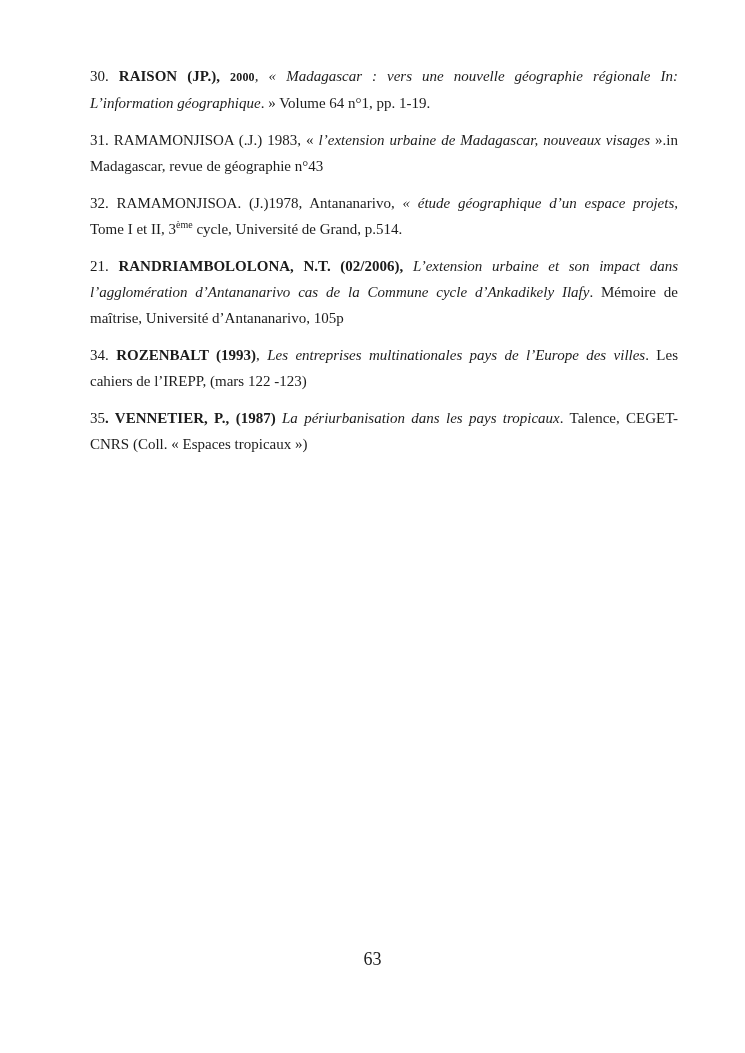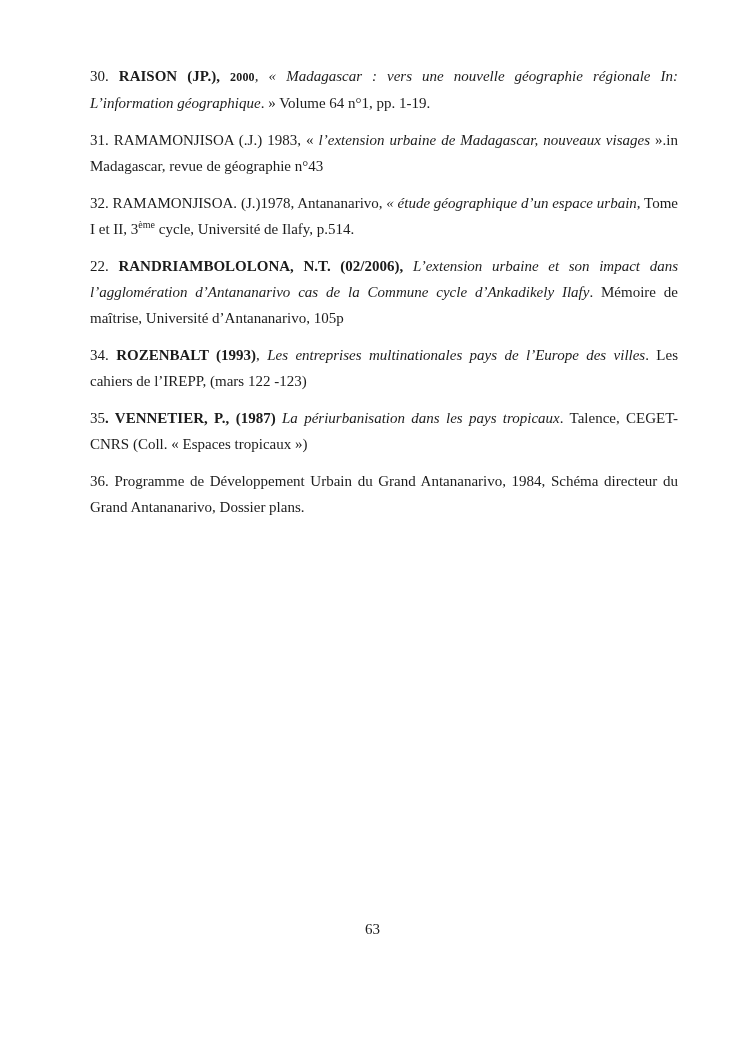--- a/index.html
+++ b/index.html
@@ -31,33 +31,32 @@
   }
   .seg-n { font-weight: normal; font-style: normal; }
   .seg-b { font-weight: bold; font-style: normal; }
   .seg-i { font-style: italic; font-weight: normal; }
   .seg-bs { font-weight: bold; font-size: 12px; letter-spacing: 0.2px; }
   .seg-sup { vertical-align: super; font-size: 10px; line-height: 0; }
   .page-number {
     position: absolute;
     left: 0;
     width: 745px;
-    top: 921px;
+    top: 949px;
     text-align: center;
-    font-size: 15px;
+    font-size: 18px;
     color: #1c1c1c;
   }
 </style>
 </head>
 <body>
 
 <div class="page">
   <div class="content">
     <p class="ref"><span class="seg-n">30. </span><span class="seg-b">RAISON (JP.), </span><span class="seg-bs">2000</span><span class="seg-i">, « Madagascar : vers une nouvelle géographie régionale In: L’information géographique</span><span class="seg-n">. » Volume 64 n°1, pp. 1-19.</span></p>
     <p class="ref"><span class="seg-n">31. RAMAMONJISOA (.J.) 1983, « </span><span class="seg-i">l’extension urbaine de Madagascar, nouveaux visages</span><span class="seg-n"> ».in Madagascar, revue de géographie n°43</span></p>
-    <p class="ref"><span class="seg-n">32. RAMAMONJISOA. (J.)1978, Antananarivo, </span><span class="seg-i">« étude géographique d’un espace urbain</span><span class="seg-n">, Tome I et II, 3</span><span class="seg-sup">ème</span><span class="seg-n"> cycle, Université de Ilafy, p.514.</span></p>
-    <p class="ref"><span class="seg-n">22. </span><span class="seg-b">RANDRIAMBOLOLONA, N.T. (02/2006), </span><span class="seg-i">L’extension urbaine et son impact dans l’agglomération d’Antananarivo cas de la Commune cycle d’Ankadikely Ilafy</span><span class="seg-n">. Mémoire de maîtrise, Université d’Antananarivo, 105p</span></p>
+    <p class="ref"><span class="seg-n">32. RAMAMONJISOA. (J.)1978, Antananarivo, </span><span class="seg-i">« étude géographique d’un espace projets</span><span class="seg-n">, Tome I et II, 3</span><span class="seg-sup">ème</span><span class="seg-n"> cycle, Université de Grand, p.514.</span></p>
+    <p class="ref"><span class="seg-n">21. </span><span class="seg-b">RANDRIAMBOLOLONA, N.T. (02/2006), </span><span class="seg-i">L’extension urbaine et son impact dans l’agglomération d’Antananarivo cas de la Commune cycle d’Ankadikely Ilafy</span><span class="seg-n">. Mémoire de maîtrise, Université d’Antananarivo, 105p</span></p>
     <p class="ref"><span class="seg-n">34. </span><span class="seg-b">ROZENBALT (1993)</span><span class="seg-n">, </span><span class="seg-i">Les entreprises multinationales pays de l’Europe des villes</span><span class="seg-n">. Les cahiers de l’IREPP, (mars 122 -123)</span></p>
     <p class="ref"><span class="seg-n">35</span><span class="seg-b">. VENNETIER, P., (1987) </span><span class="seg-i">La périurbanisation dans les pays tropicaux</span><span class="seg-n">. Talence, CEGET-CNRS (Coll. « Espaces tropicaux »)</span></p>
-    <p class="ref"><span class="seg-n">36. Programme de Développement Urbain du Grand Antananarivo, 1984, Schéma directeur du Grand Antananarivo, Dossier plans.</span></p>
   </div>
   <div class="page-number">63</div>
 </div>
 
 </body></html>

